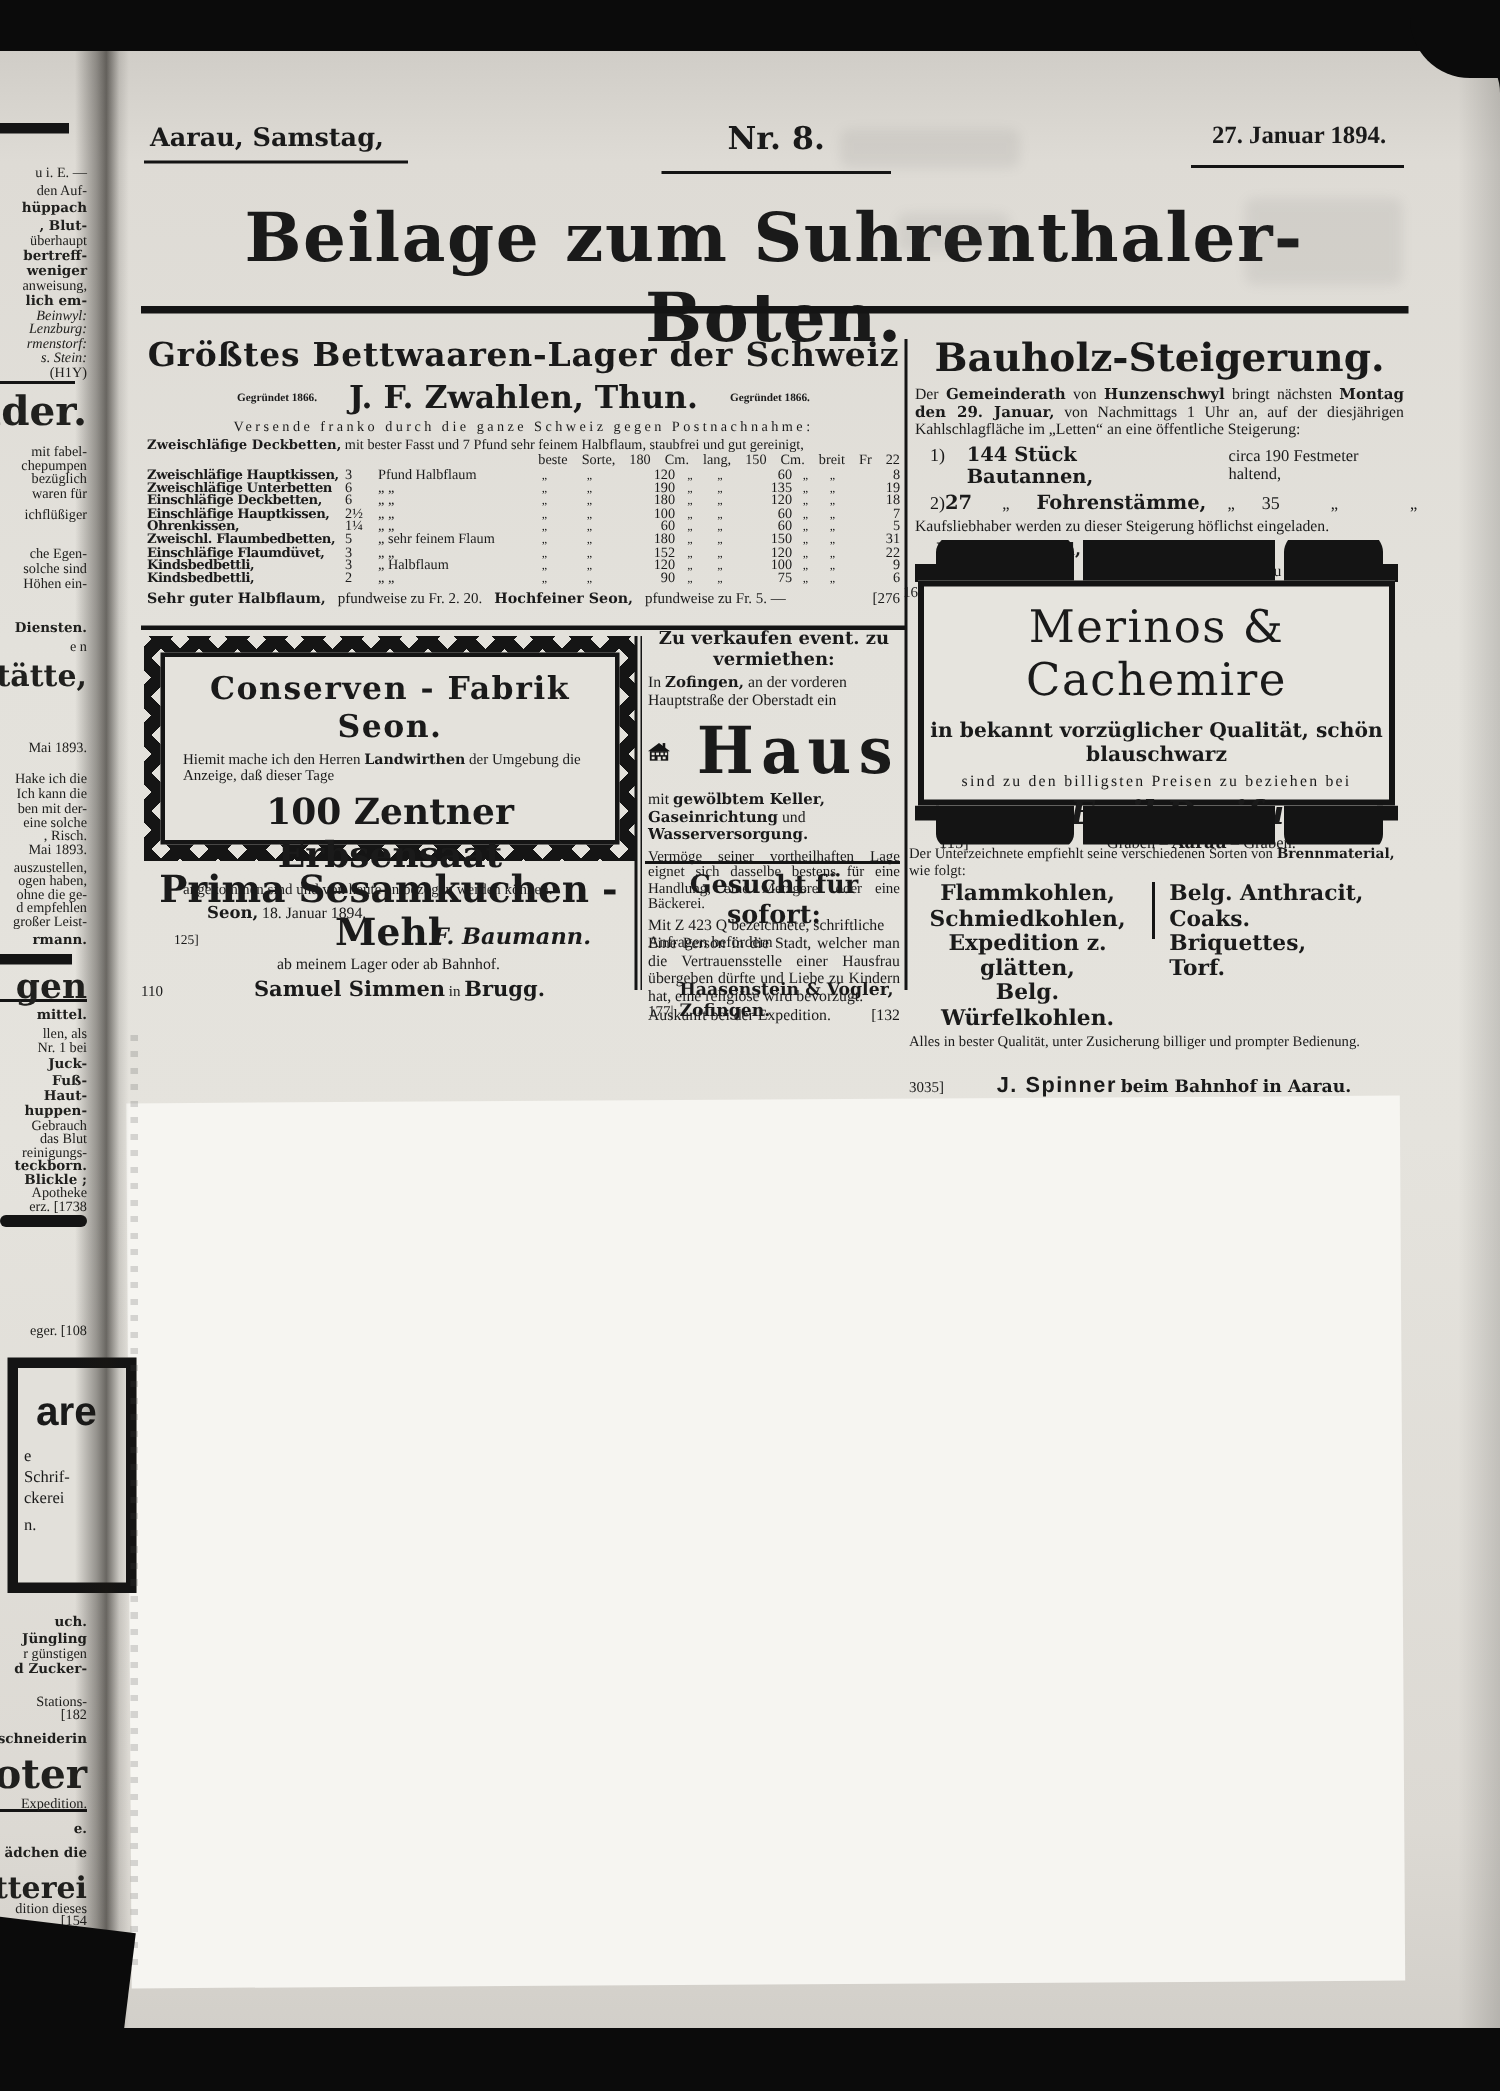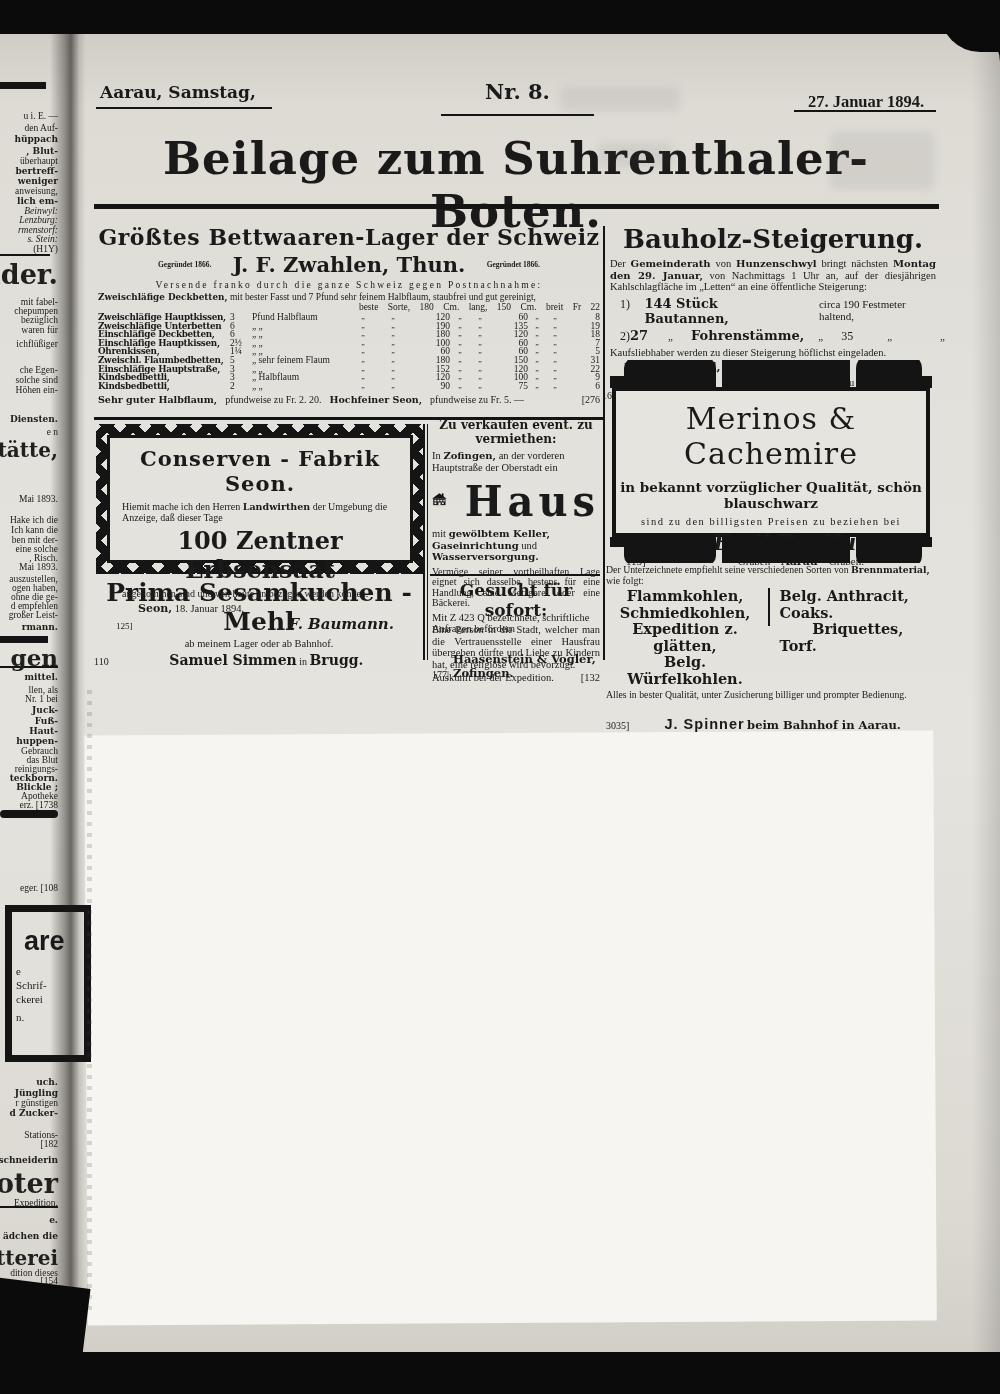--- a/index.html
+++ b/index.html
@@ -32,21 +32,21 @@
   .strip-frag{position:absolute;right:4px;font-size:9.5px;line-height:1;white-space:nowrap;color:#20201e;}
   .strip-frag.b{font-weight:bold;font-family:"DejaVu Serif",serif;font-size:9px;}
   .strip-frag.i{font-style:italic;}
   .strip-frag.huge{font-family:"DejaVu Serif",serif;font-weight:bold;font-size:27px;}
   .strip-frag.big{font-family:"DejaVu Serif",serif;font-weight:bold;font-size:20px;}
   .strip-frag.big2{font-family:"DejaVu Serif",serif;font-weight:bold;font-size:23px;}
   .strip-box{position:absolute;left:5px;top:905px;width:86px;height:157px;border:7px solid #141414;background:#e2e0da;box-sizing:border-box;}
   
   .hdr-place{position:absolute;left:100px;top:82px;font-size:17px;}
   .hdr-issue{position:absolute;left:440px;top:79px;width:155px;text-align:center;font-size:21px;}
-  .hdr-date{position:absolute;left:795px;top:92px;width:142px;text-align:center;font-size:16.5px;font-weight:bold;}
+  .hdr-date{position:absolute;left:795px;top:80px;width:142px;text-align:center;font-size:16.5px;font-weight:bold;}
   .masthead{position:absolute;left:95px;top:132px;width:842px;text-align:center;font-size:45px;letter-spacing:1px;}
   
   .trow{display:flex;font-size:9.5px;line-height:8.6px;}
   .tc{display:block;}
   .tc.name{width:132px;font-family:"DejaVu Serif",serif;font-weight:bold;font-size:8.8px;letter-spacing:-.3px;}
   .tc.qty{width:22px;}
   .tc.mat{width:96px;}
   .tc.dit1{width:30px;text-align:center;font-size:8px;}
   .tc.dit2{width:20px;text-align:center;font-size:8px;}
   .tc.dit3{width:18px;text-align:center;font-size:8px;}
@@ -344,21 +344,21 @@
           <span class="tc num">180</span>
           <span class="tc dit2">„</span>
           <span class="tc dit2">„</span>
           <span class="tc wid">150</span>
           <span class="tc dit3">„</span>
           <span class="tc dit3">„</span>
           <span class="tc fr">31</span>
         </div>
 
         <div class="trow">
-          <span class="tc name">Einschläfige Hauptstraße,</span>
+          <span class="tc name">Einschläfige Flaumdüvet,</span>
           <span class="tc qty">3</span>
           <span class="tc mat">„        „</span>
           <span class="tc dit1">„</span>
           <span class="tc dit1">„</span>
           <span class="tc num">152</span>
           <span class="tc dit2">„</span>
           <span class="tc dit2">„</span>
           <span class="tc wid">120</span>
           <span class="tc dit3">„</span>
           <span class="tc dit3">„</span>
@@ -440,21 +440,21 @@
   </div>
 
   <div class="abs" style="left:432px;top:418px;width:168px;">
     <div class="ctr fk" style="font-size:12px;">Zu verkaufen event. zu vermiethen:</div>
     <div style="font-size:10.5px;line-height:11.5px;margin-top:4px;">
       <span>In</span>
       <span class="fk" style="font-size:10px;">Zofingen,</span>
       <span>an der vorderen</span>
       <span>Hauptstraße der Oberstadt ein</span>
     </div>
-    <div style="display:flex;align-items:flex-start;gap:18px;margin-top:4px;">
+    <div style="display:flex;align-items:center;gap:18px;margin-top:4px;">
       <svg width="52" height="44" viewBox="0 0 60 50">
         <rect x="40" y="2" width="7" height="14" fill="#151515"></rect>
         <polygon points="0,24 30,2 60,24" fill="#151515"></polygon>
         <rect x="5" y="24" width="50" height="26" fill="#151515"></rect>
         <rect x="10" y="28" width="8" height="7" fill="#e4e2dc"></rect>
         <rect x="22" y="28" width="8" height="7" fill="#e4e2dc"></rect>
         <rect x="34" y="28" width="8" height="7" fill="#e4e2dc"></rect>
         <rect x="46" y="28" width="6" height="7" fill="#e4e2dc"></rect>
         <rect x="10" y="39" width="8" height="7" fill="#e4e2dc"></rect>
         <rect x="26" y="39" width="9" height="11" fill="#e4e2dc"></rect>
@@ -572,21 +572,21 @@
 
           <div class="fk" style="font-size:14.5px;line-height:16.5px;">Belg. Würfelkohlen.</div>
         </div>
       <div class="vline" style="position:relative;height:38px;margin:0 4px;"></div>
       <div style="flex:1;padding-left:6px;">
 
           <div class="fk" style="font-size:14.5px;line-height:16.5px;">Belg. Anthracit,</div>
 
           <div class="fk" style="font-size:14.5px;line-height:16.5px;">Coaks.</div>
 
-          <div class="fk" style="font-size:14.5px;line-height:16.5px;text-align:center;">Briquettes,</div>
+          <div class="fk" style="font-size:14.5px;line-height:16.5px;">Briquettes,</div>
 
           <div class="fk" style="font-size:14.5px;line-height:16.5px;">Torf.</div>
         </div>
     </div>
     <div style="font-size:9.8px;margin-top:2px;">Alles in bester Qualität, unter Zusicherung billiger und prompter Bedienung.</div>
     <div style="display:flex;font-size:10px;margin-top:2px;align-items:baseline;">
       <span>3035]</span>
       <span style="margin:14px auto;">
         <span style="font-family:'Liberation Sans',sans-serif;font-weight:bold;font-size:14.5px;letter-spacing:1px;">J. Spinner</span>
         <span class="fk" style="font-size:11.5px;">beim Bahnhof in Aarau.</span>

